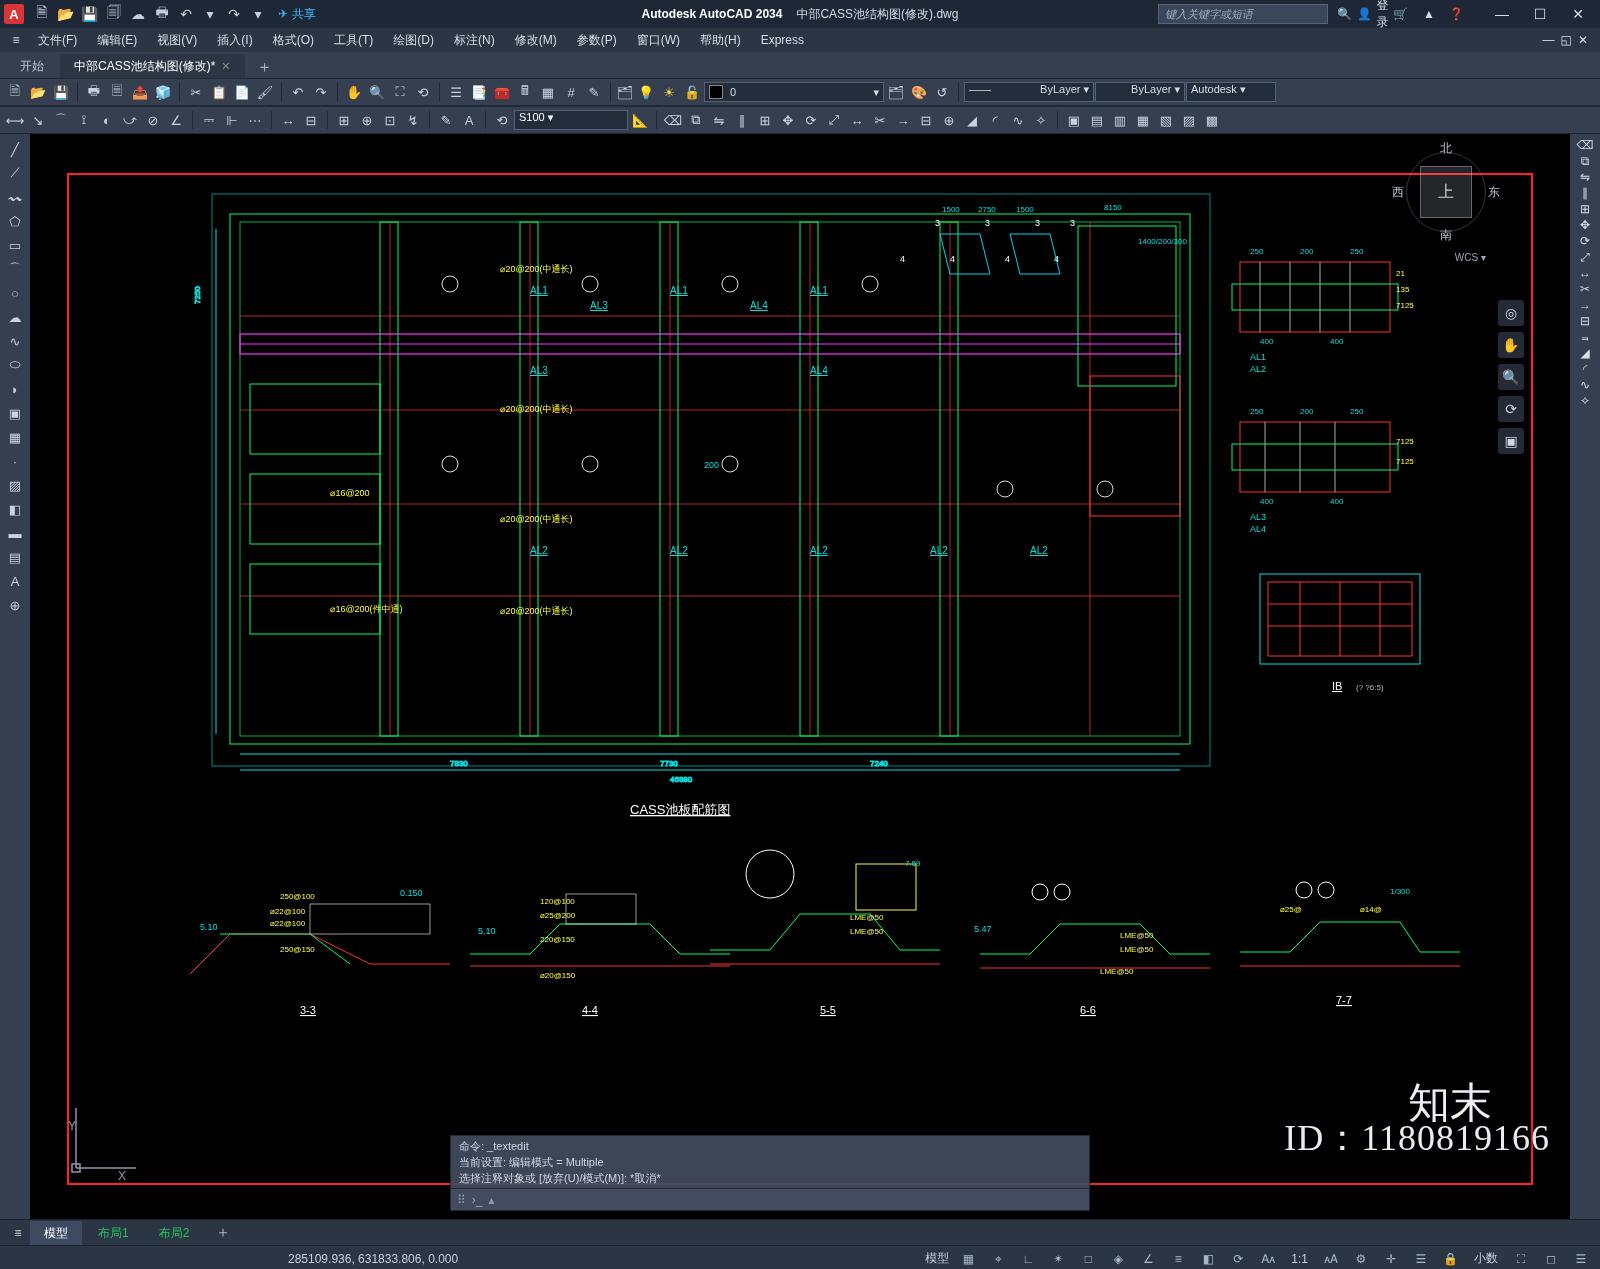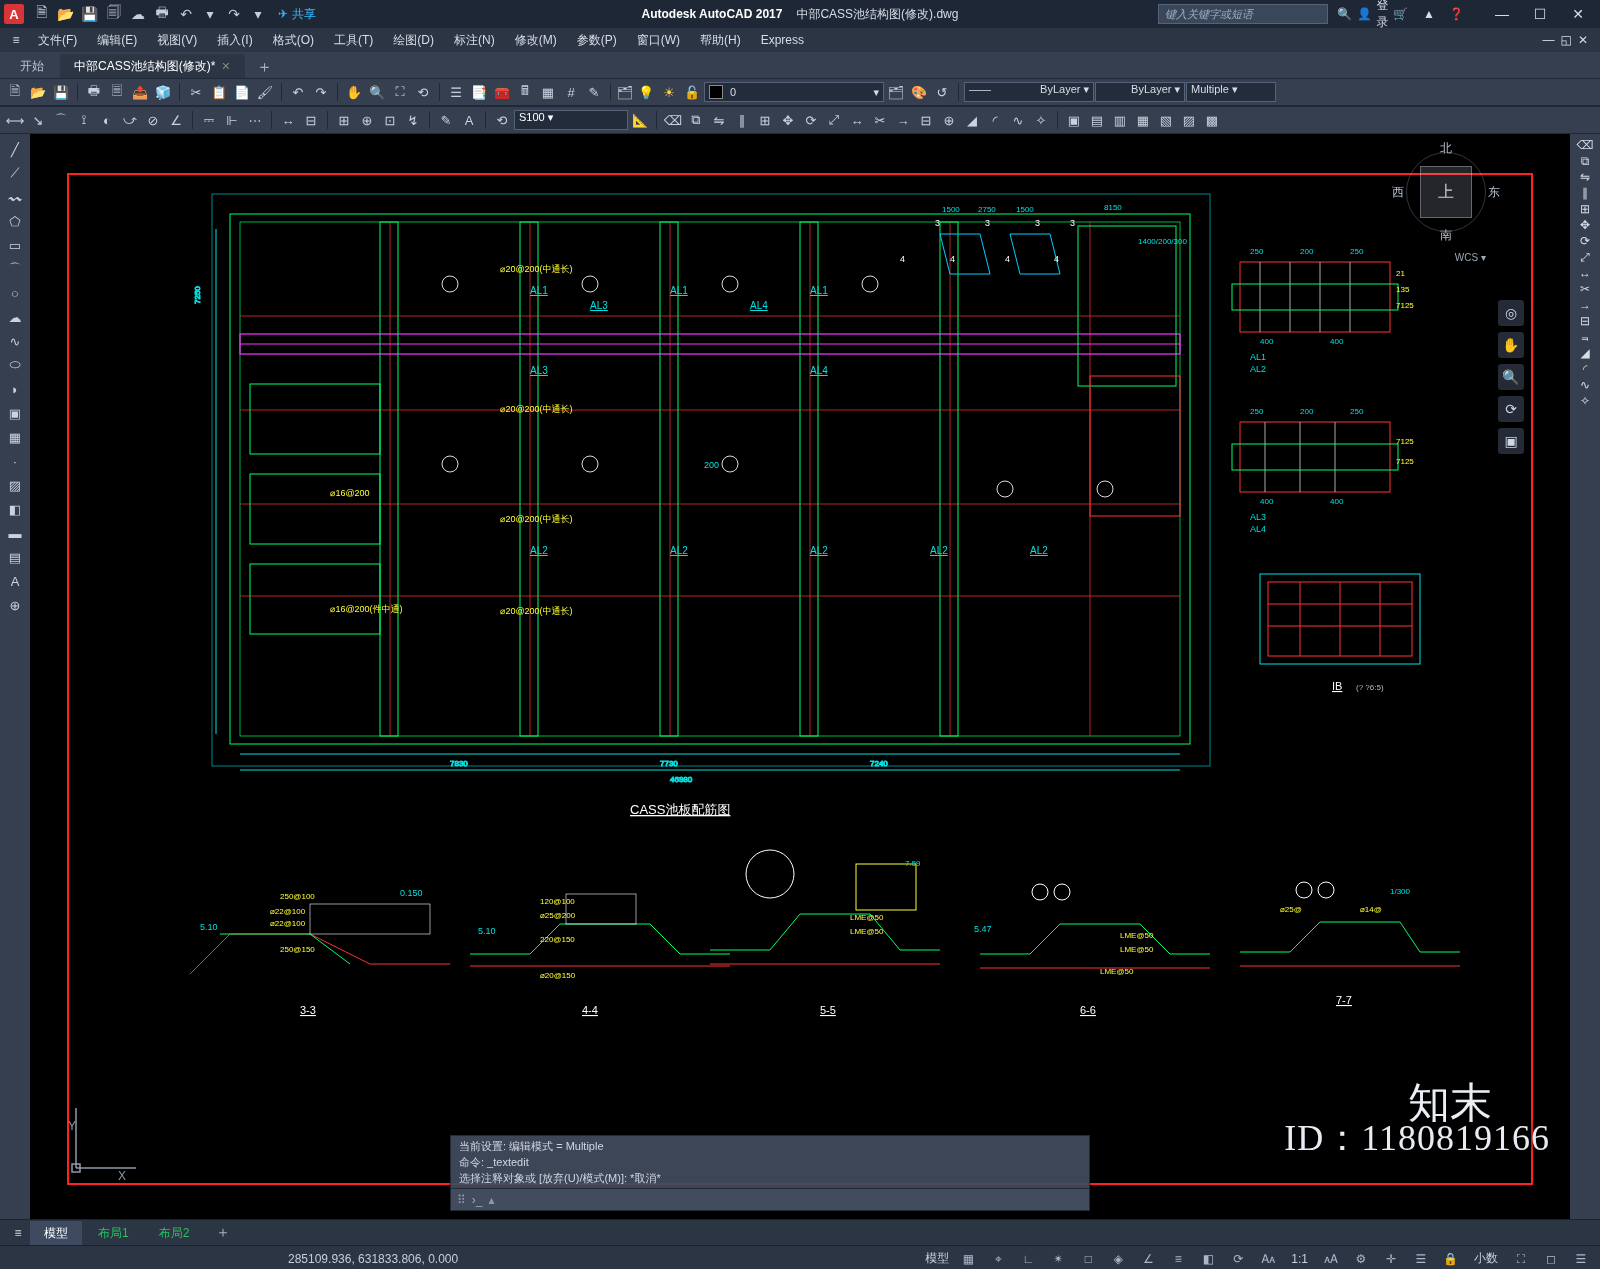--- a/index.html
+++ b/index.html
@@ -112,21 +112,21 @@
   <div class="qat-btn">🖶</div>
   <div class="qat-btn">↶</div>
   <div class="qat-btn">▾</div>
   <div class="qat-btn">↷</div>
   <div class="qat-btn">▾</div>
   <div class="share">
       <span>✈</span>
       <span>共享</span>
     </div>
   <div class="center-title">
-    <b>Autodesk AutoCAD 2017</b><span>中部CASS池结构图(修改).dwg</span>
+    <b>Autodesk AutoCAD 2034</b><span>中部CASS池结构图(修改).dwg</span>
   </div>
   <div class="right-cluster">
     <div class="search-box">键入关键字或短语</div>
     <div class="icon-btn">🔍</div>
     <div class="icon-btn">
         <span style="margin-right:4px">👤</span>
         <span>登录</span>
       </div>
     <div class="icon-btn">🛒</div>
     <div class="icon-btn">▲</div>
@@ -209,21 +209,21 @@
     <span class="layer-swatch"></span>
     <span>0</span>
       <span style="margin-left:auto">▾</span>
   </div>
   <div class="tbtn">🗂</div>
   <div class="tbtn">🎨</div>
   <div class="tbtn">↺</div>
   <div class="tsep"></div>
   <div class="tinput bylayer-line"><span style="float:left">——</span> <span>ByLayer</span> ▾</div>
   <div class="tinput bylayer"><span>ByLayer</span> ▾</div>
-  <div class="tinput bycolor"><span>Multiple</span> ▾</div>
+  <div class="tinput bycolor"><span>Autodesk</span> ▾</div>
 </div>
 
 <div class="toolbar">
   <div class="tbtn">⟷</div>
   <div class="tbtn">↘</div>
   <div class="tbtn">⌒</div>
   <div class="tbtn">⟟</div>
   <div class="tbtn">◐</div>
   <div class="tbtn">⤻</div>
   <div class="tbtn">⊘</div>
@@ -569,22 +569,22 @@
     <div class="navbar-right">
       <div class="nb">◎</div>
       <div class="nb">✋</div>
       <div class="nb">🔍</div>
       <div class="nb">⟳</div>
       <div class="nb">▣</div>
     </div>
 
     <div class="cmdarea">
       <div class="cmd-hist">
+        <div>命令: _textedit</div>
         <div>当前设置: 编辑模式 = Multiple</div>
-        <div>命令: _textedit</div>
         <div>选择注释对象或 [放弃(U)/模式(M)]: *取消*</div>
       </div>
       <div class="cmd-input">
         <span style="color:#8899af">⠿</span>
         <span class="chev">›_</span>
         <span style="color:#8899af">▴</span>
       </div>
     </div>
 
     <div class="brand-logo">知末</div>

